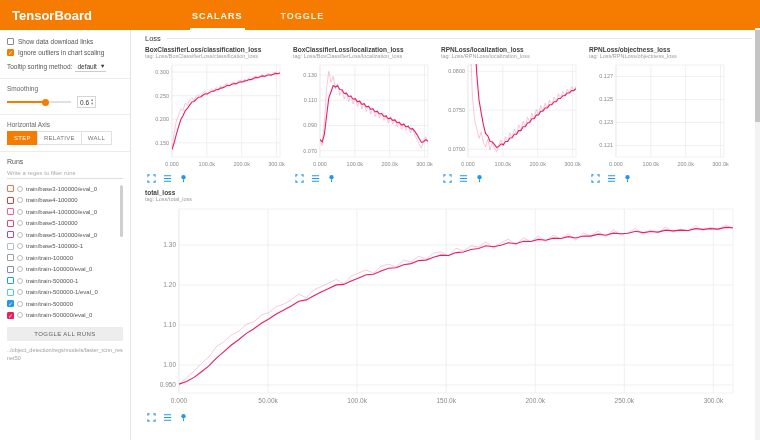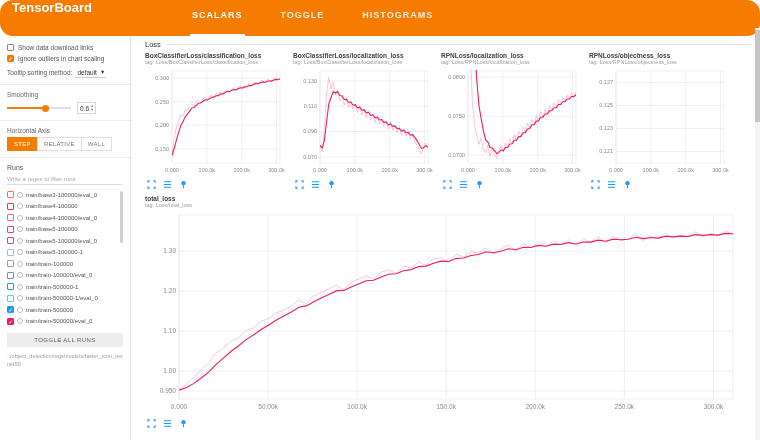--- a/index.html
+++ b/index.html
@@ -1,19 +1,19 @@
 <!DOCTYPE html>
 <html><head>
 <meta charset="utf-8">
 <style>
   html,body{margin:0;padding:0;background:#e9e9e9;font-family:"Liberation Sans",sans-serif;}
   .app{width:760px;height:440px;position:relative;overflow:hidden;background:#fff;}
 
   
-  .header{height:36px;background:#f57c00;display:flex;border-radius:13px;}
+  .header{height:30px;background:#f57c00;display:flex;align-items:center;}
   .logo{color:#fff;font-weight:bold;font-size:13px;padding-left:12px;width:178px;flex:none;}
   .tabs{display:flex;gap:34px;}
   .tab{color:rgba(255,255,255,.85);font-size:9px;letter-spacing:1px;font-weight:bold;padding:10px 2px 7px;cursor:pointer;}
   .tab.active{color:#fff;border-bottom:2px solid #fff;}
 
   .body{display:flex;height:412px;}
 
   
   .sidebar{width:131px;flex:none;border-right:1px solid #e3e3e3;padding:8px 7px 4px;box-sizing:border-box;font-size:6.5px;color:#555;background:#fff;}
   .setting-row{display:flex;align-items:center;gap:4px;margin-bottom:4px;}
@@ -64,21 +64,20 @@
 </head>
 <body>
 
 <div class="app">
 
   <header class="header">
     <div class="logo">TensorBoard</div>
     <nav class="tabs">
         <div class="tab active">SCALARS</div>
         <div class="tab">TOGGLE</div>
-        <div class="tab">HISTOGRAMS</div>
       </nav>
   </header>
 
   <div class="body">
     <aside class="sidebar">
 
       <div class="setting-row">
         <span class="cb"></span>
         <span>Show data download links</span>
       </div>

